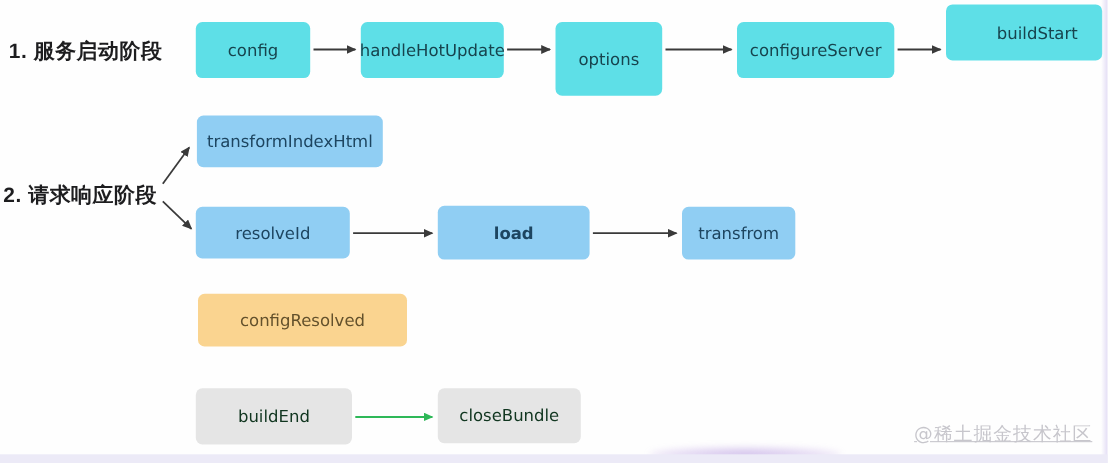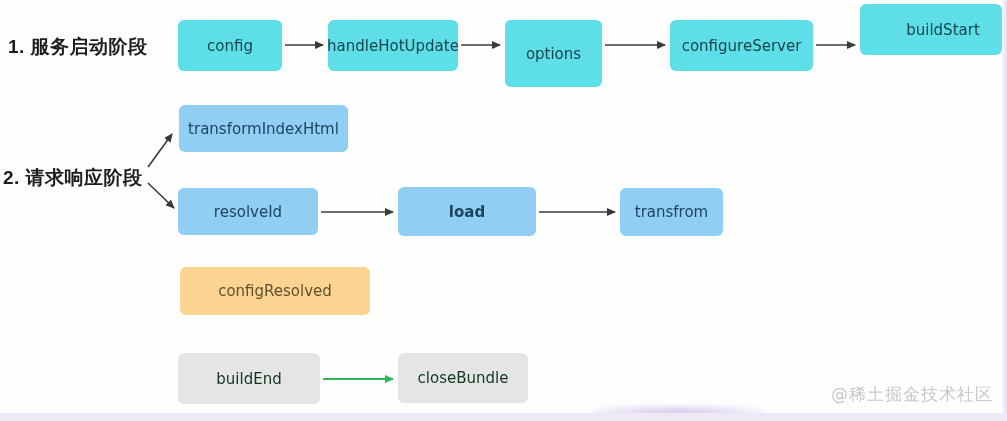--- a/index.html
+++ b/index.html
@@ -44,20 +44,21 @@
   }
 
   .watermark {
     position:absolute;
     top:383px;
     right:14px;
     font-size:17px;
     color:#c7c6cc;
     letter-spacing:1px;
     white-space:nowrap;
+    text-decoration:underline;
   }
 
   .edge-strip-right {
     position:absolute;
     top:0; right:0;
     width:6px; height:421px;
     background:linear-gradient(to right, rgba(227,221,245,0), #e3ddf5);
   }
   .edge-strip-bottom {
     position:absolute;

